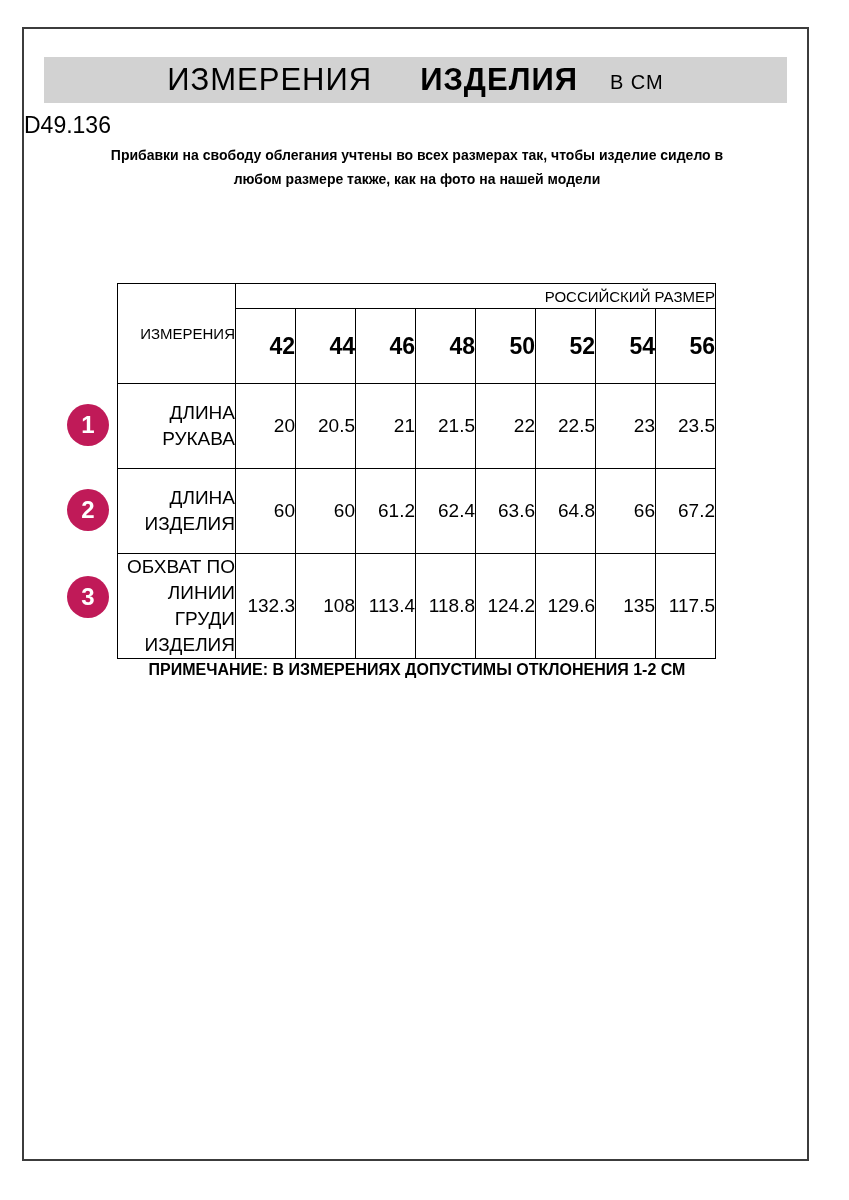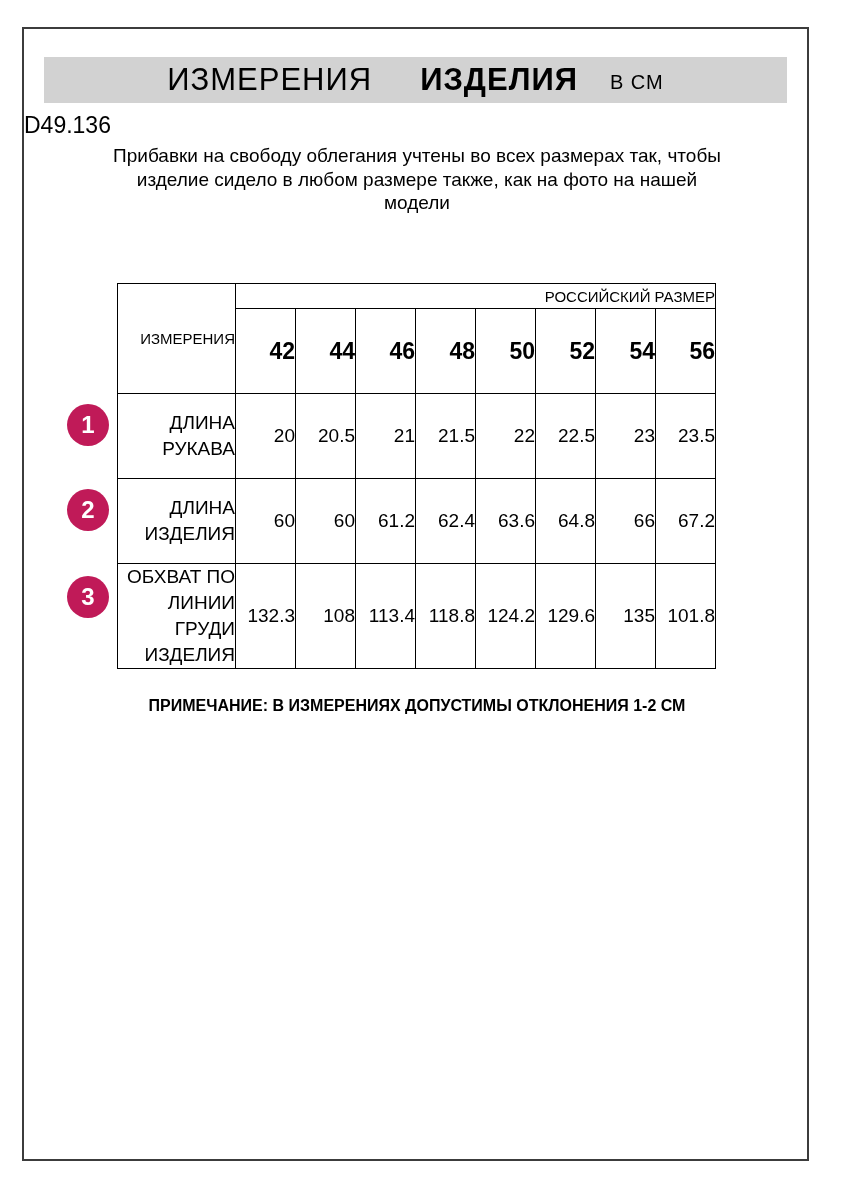--- a/index.html
+++ b/index.html
@@ -47,42 +47,43 @@
     position: absolute;
     left: 24px; top: 112px;
     width: 783px;
     font-size: 23px;
   }
   .description {
     position: absolute;
     left: 104px; top: 144px;
     width: 626px;
     text-align: center;
-    font-size: 19px;
+    font-size: 14px;
     line-height: 23.5px;
+    font-weight: bold;
   }
   .size-table {
     position: absolute;
     left: 117px; top: 283px;
     border-collapse: collapse;
     table-layout: fixed;
   }
   .size-table td {
     border: 1.5px solid #000;
     text-align: right;
     vertical-align: middle;
     padding: 0;
   }
   td.corner {
     width: 118px;
     font-size: 15px;
   }
   tr.group-row td { height: 25px; font-size: 15px; }
   tr.sizes-row td {
-    height: 85px;
+    height: 75px;
     width: 60px;
     font-size: 23px;
     font-weight: 700;
   }
   tr.data-row td { height: 85px; font-size: 19px; }
   tr.data-row.last td { height: 90px; }
   td.rowlabel {
     font-size: 14px;
     line-height: 26px;
     white-space: pre-line;
@@ -102,21 +103,20 @@
   .marker-1 { top: 404px; }
   .marker-2 { top: 489px; }
   .marker-3 { top: 576px; }
   .note {
     position: absolute;
     left: 97px; top: 661px;
     width: 640px;
     text-align: center;
     font-size: 16px;
     font-weight: 700;
-    margin-top: 36px;
   }
 </style>
 </head>
 <body>
 
 <div class="frame" style="border-color: rgb(60, 60, 60);"></div>
 
 <div class="title-bar" style="background: rgb(210, 210, 210);">
   <span class="title-normal">ИЗМЕРЕНИЯ</span>
   <span class="title-bold">ИЗДЕЛИЯ</span>
@@ -170,21 +170,21 @@
     <td class="rowlabel">ОБХВАТ ПО
 ЛИНИИ ГРУДИ
 ИЗДЕЛИЯ</td>
     <td>132.3</td>
     <td>108</td>
     <td>113.4</td>
     <td>118.8</td>
     <td>124.2</td>
     <td>129.6</td>
     <td>135</td>
-    <td>101.8</td>
+    <td>117.5</td>
   </tr>
 </tbody>
   </table>
 
 <div class="marker marker-1" style="background: rgb(192, 26, 88);">
   <span>1</span>
 </div>
 <div class="marker marker-2" style="background: rgb(192, 26, 88);">
   <span>2</span>
 </div>

